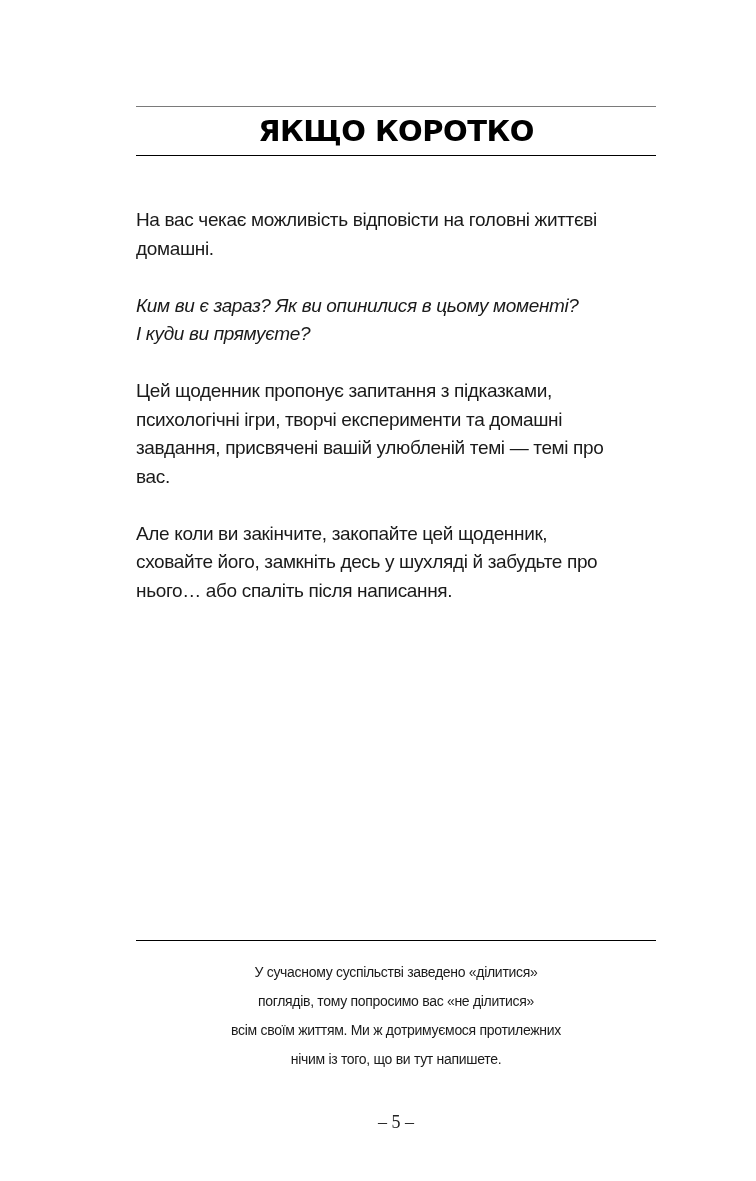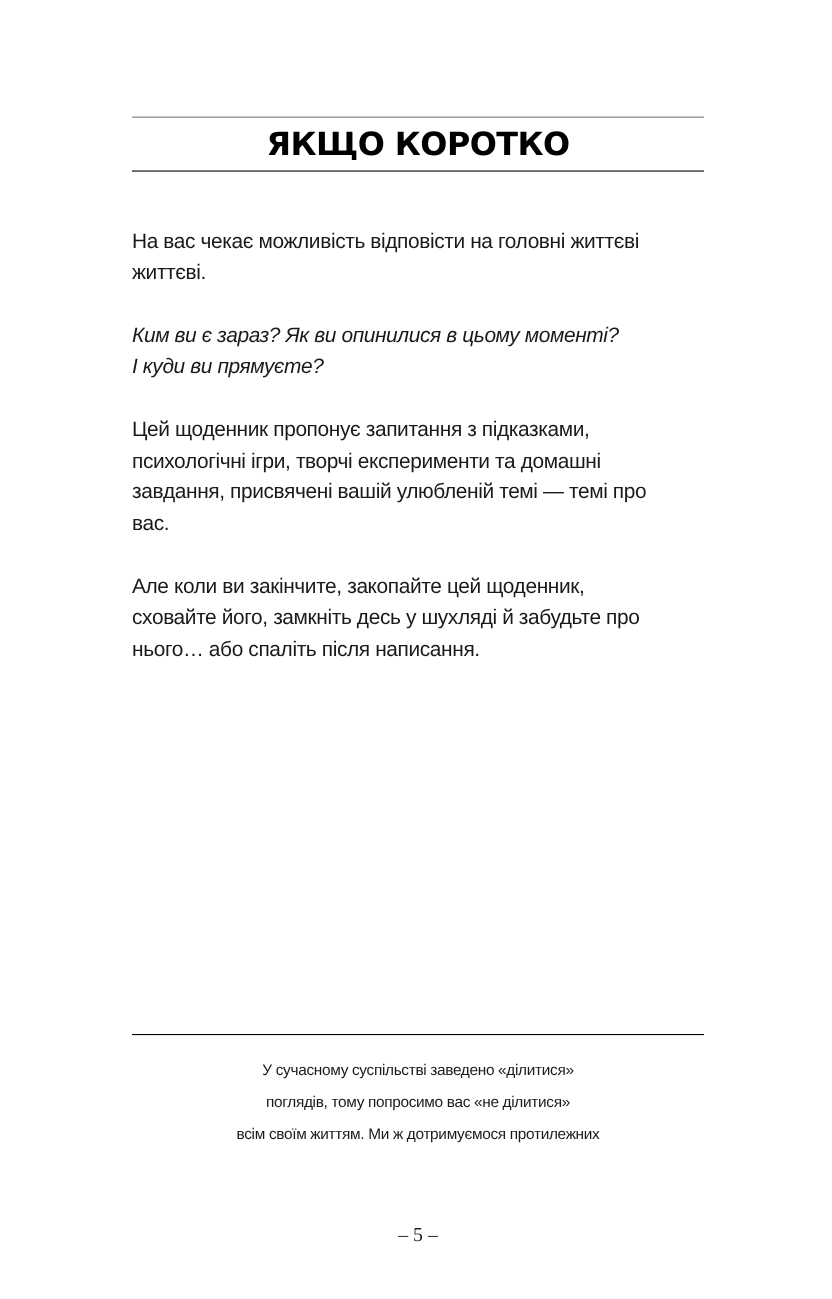--- a/index.html
+++ b/index.html
@@ -10,21 +10,21 @@
     body {
       width: 756px;
       height: 1181px;
       position: relative;
       overflow: hidden;
       font-family: "Liberation Sans", "DejaVu Sans", sans-serif;
       color: #1a1a1a;
     }
     .page {
       position: absolute;
-      left: 120px;
+      left: 136px;
       top: 0;
       width: 520px;
       height: 917px;
     }
     .rule-top {
       position: absolute;
       left: 0; top: 106px;
       width: 520px; height: 1px;
       background: #7a7a7a;
     }
@@ -95,21 +95,21 @@
 <body>
 
 <div class="page">
   <div class="rule-top"></div>
   <h1 class="heading" style="margin:0;">ЯКЩО КОРОТКО</h1>
   <div class="rule-heading"></div>
 
   <div class="body-text">
     <p>
       <span>На вас чекає можливість відповісти на головні життєві</span><br>
-      <span>життєві.</span>
+      <span>домашні.</span>
     </p>
     <p class="italic">
       <span>Ким ви є зараз? Як ви опинилися в цьому моменті?</span><br>
       <span>І куди ви прямуєте?</span>
     </p>
     <p>
       <span>Цей щоденник пропонує запитання з підказками,</span><br>
       <span>психологічні ігри, творчі експерименти та домашні</span><br>
       <span>завдання, присвячені вашій улюбленій темі — темі про</span><br>
       <span>вас.</span>
@@ -120,16 +120,17 @@
       <span>нього… або спаліть після написання.</span>
     </p>
   </div>
 
   <div class="rule-footer"></div>
 
   <div class="footnote">
     <span>У сучасному суспільстві заведено «ділитися»</span>
     <span>поглядів, тому попросимо вас «не ділитися»</span>
     <span>всім своїм життям. Ми ж дотримуємося протилежних</span>
+    <span>нічим із того, що ви тут напишете.</span>
   </div>
 
   <div class="page-number">– 5 –</div>
 </div>
 
 </body></html>

